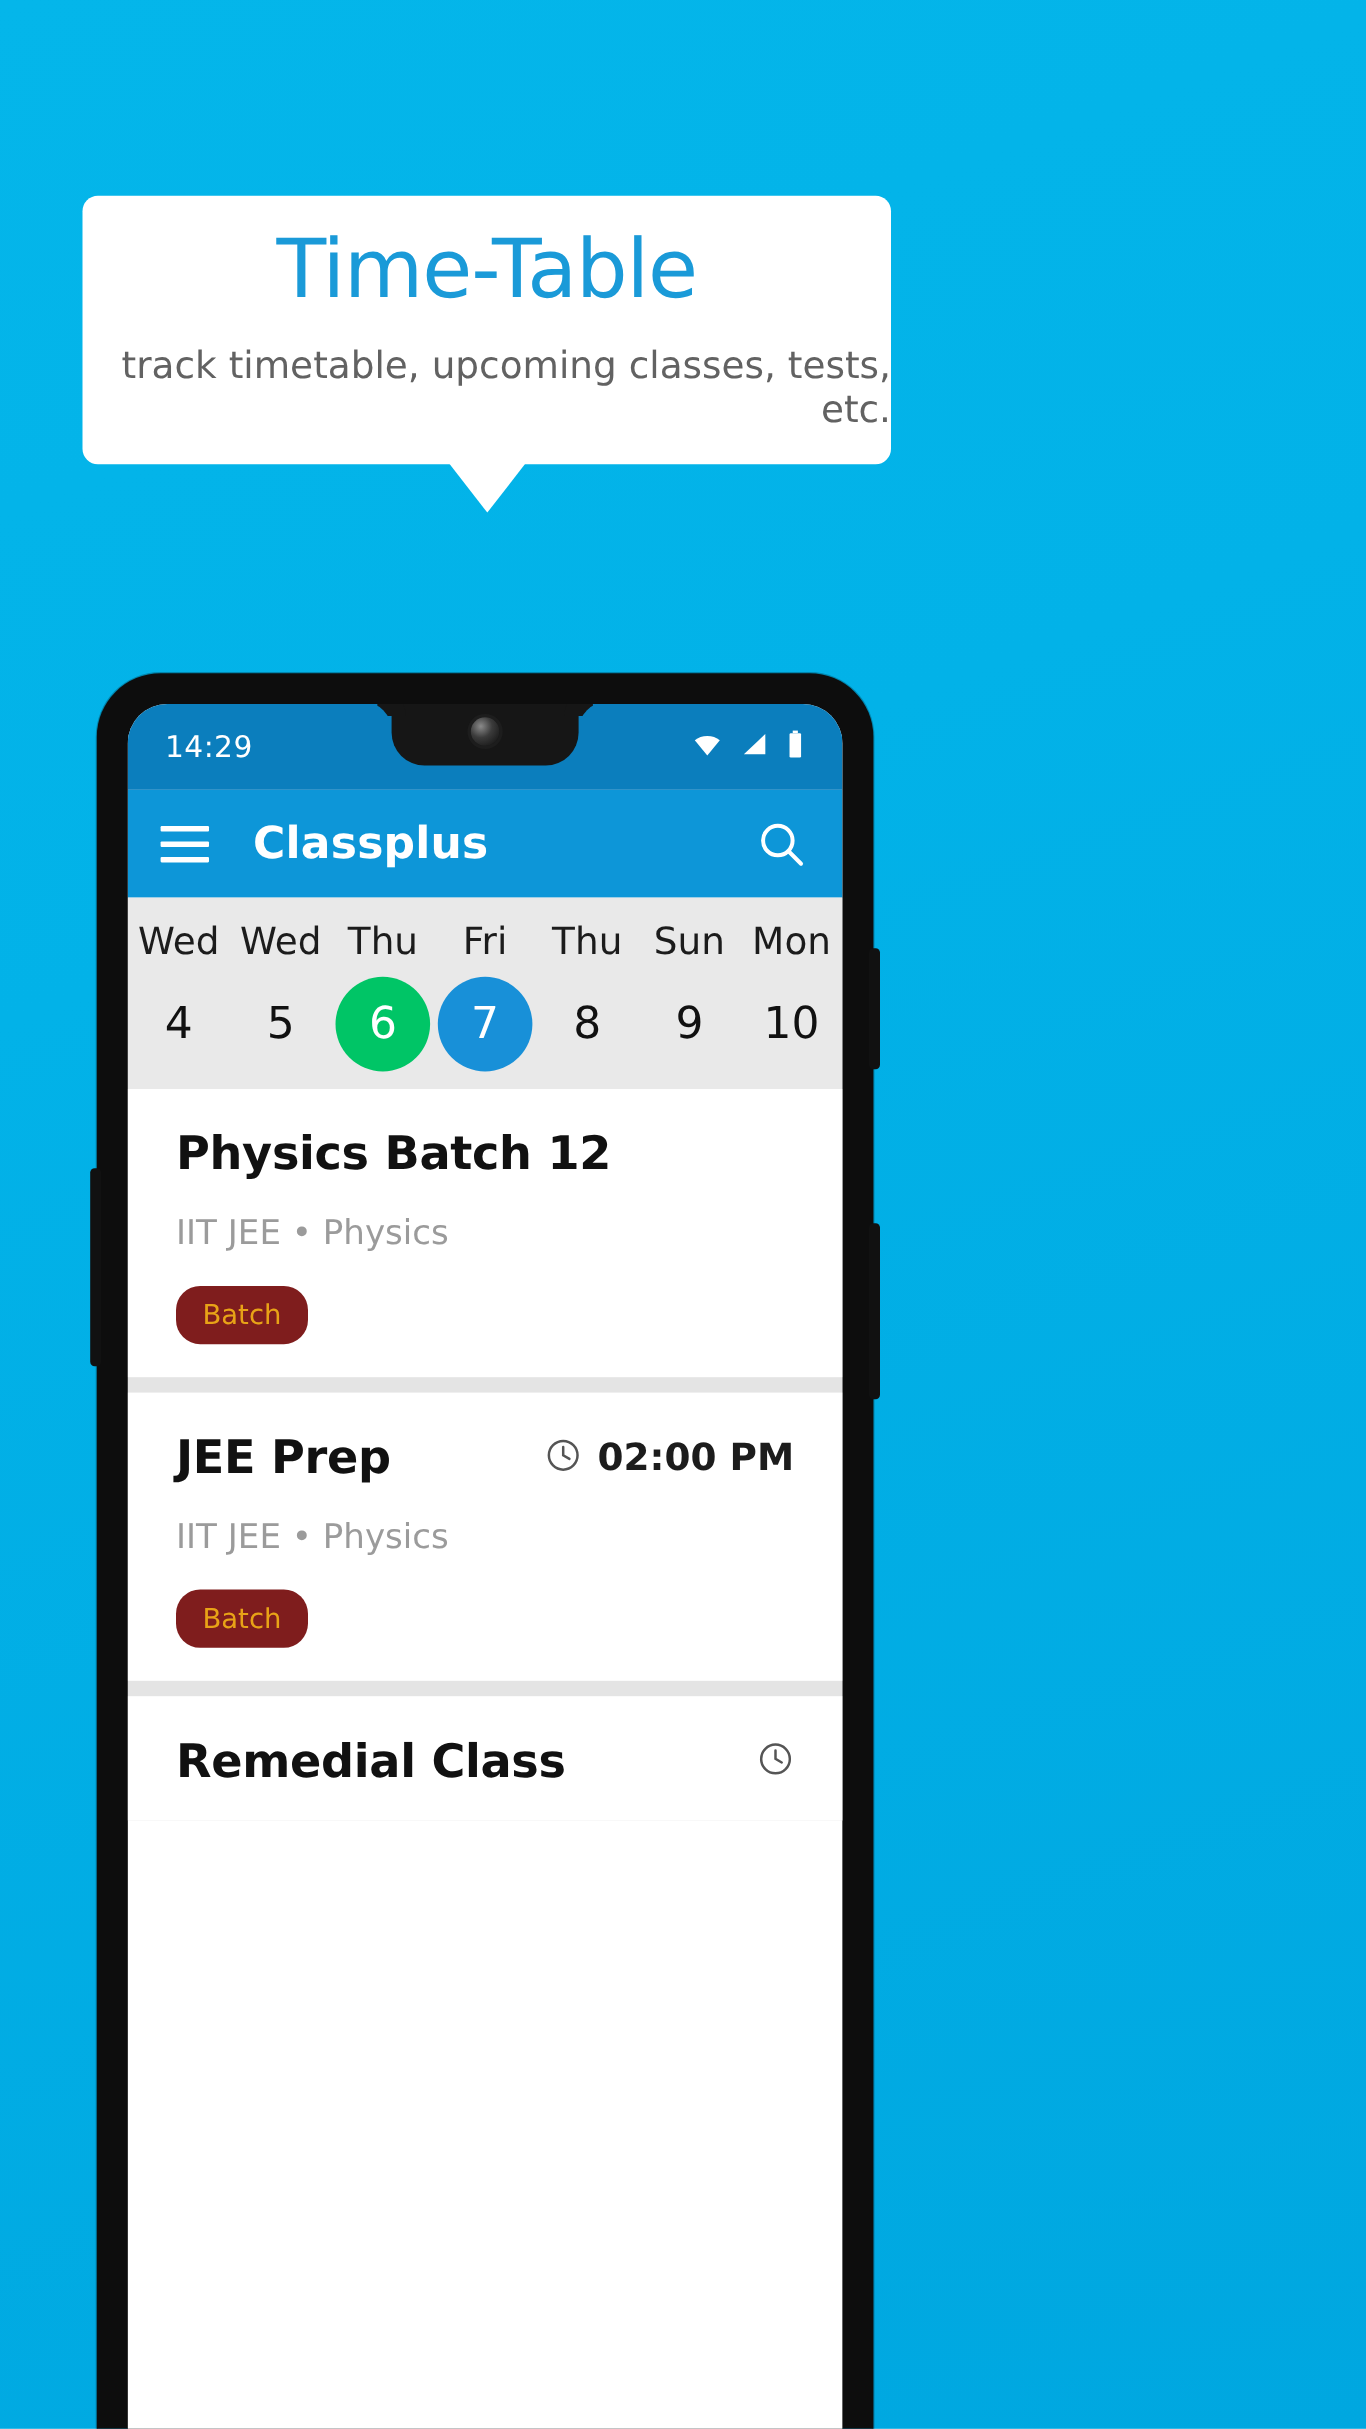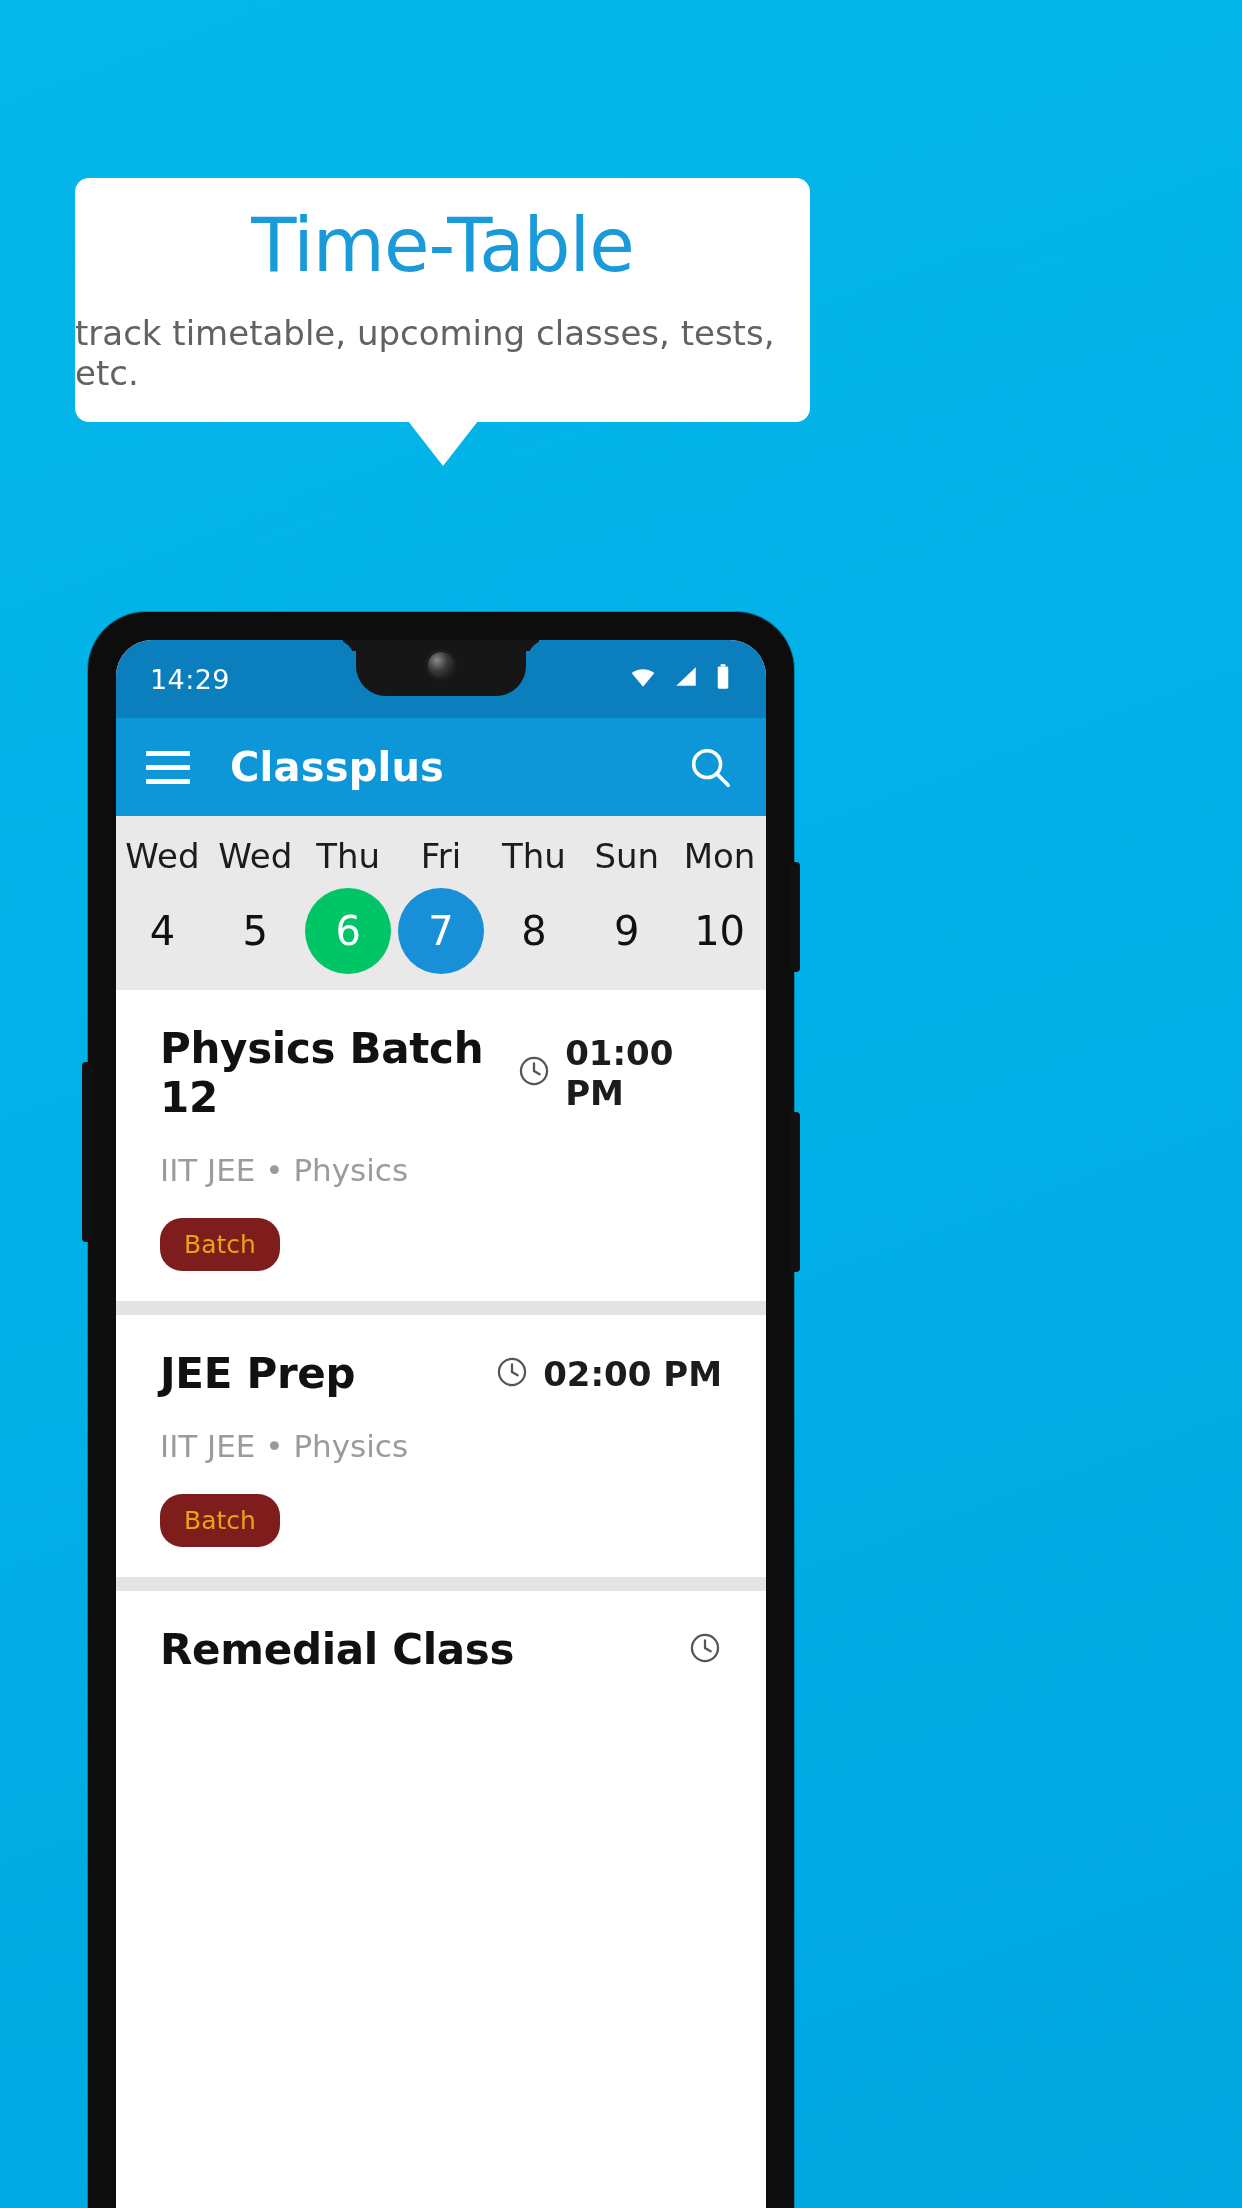--- a/index.html
+++ b/index.html
@@ -8,21 +8,21 @@
     font-family:"DejaVu Sans", sans-serif;
     background:linear-gradient(160deg,#04b6ea 0%,#02b2e8 35%,#00a7e0 100%);
     overflow:hidden;
     position:relative;
   }
 
   
   #promo-card{
     position:absolute; left:75px; top:178px; width:735px; height:244px;
     background:#ffffff; border-radius:14px;
-    display:flex; flex-direction:column; align-items:center; justify-content:center;
+    display:flex; flex-direction:column; align-items:center; justify-content:center;text-align:right;
   }
   #promo-title{
     font-size:74px; font-weight:400; color:#1a9ad8;
     letter-spacing:-1px; line-height:1.05;
   }
   #promo-sub{
     font-size:34px; color:#626262; margin-top:28px; font-weight:400;
   }
   #promo-tail{
     position:absolute; left:408px; top:421px;
@@ -226,29 +226,20 @@
             </div>
           </div>
         </div>
       </div>
 
       <div id="class-list">
 
         <div class="class-card">
           <div class="card-row1">
             <div class="card-title">Physics Batch 12</div>
-            <div class="card-time-wrap">
-              <span>
-                <svg width="34" height="34" viewBox="0 0 24 24">
-                    <circle cx="12" cy="12" r="9.2" fill="none" stroke="#555" stroke-width="1.6"></circle>
-                    <path d="M12 6.6V12l4 2.3" fill="none" stroke="#555" stroke-width="1.6" stroke-linecap="round"></path>
-                  </svg>
-              </span>
-              <span class="card-time">01:00 PM</span>
-            </div>
           </div>
           <div class="card-sub">IIT JEE • Physics</div>
           <span class="chip">Batch</span>
         </div>
 
         <div class="class-card">
           <div class="card-row1">
             <div class="card-title">JEE Prep</div>
             <div class="card-time-wrap">
               <span>

